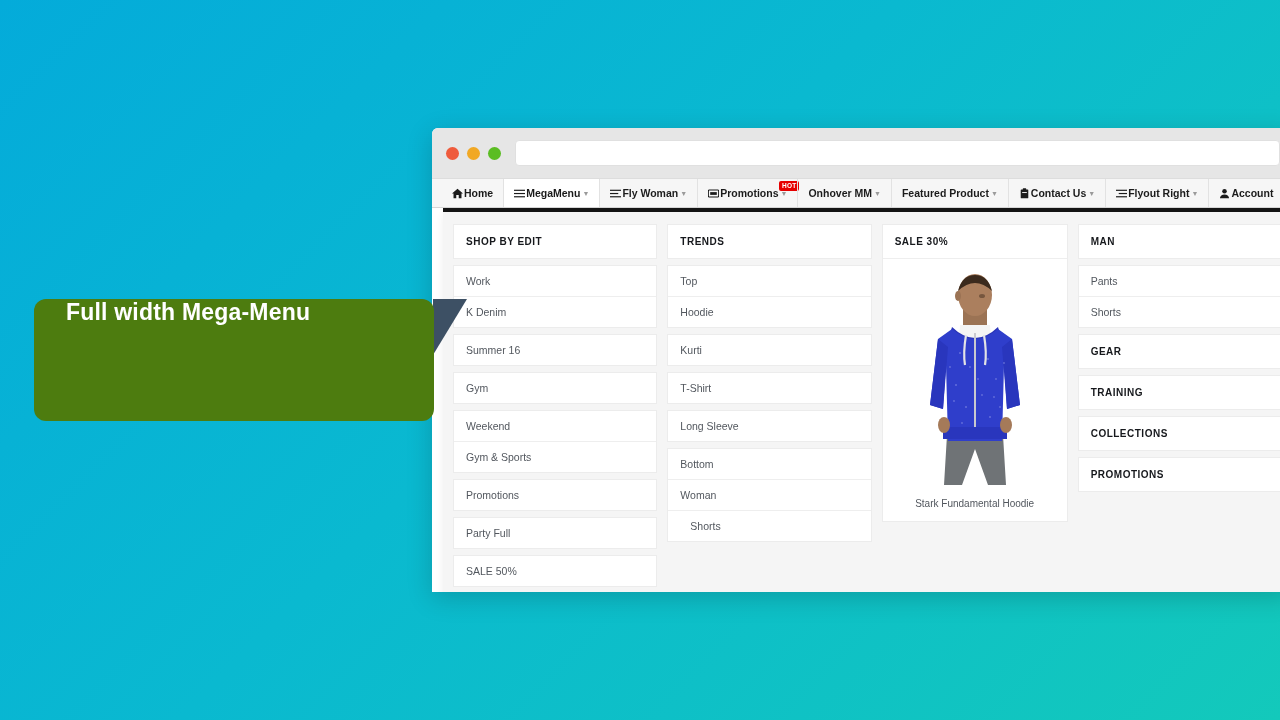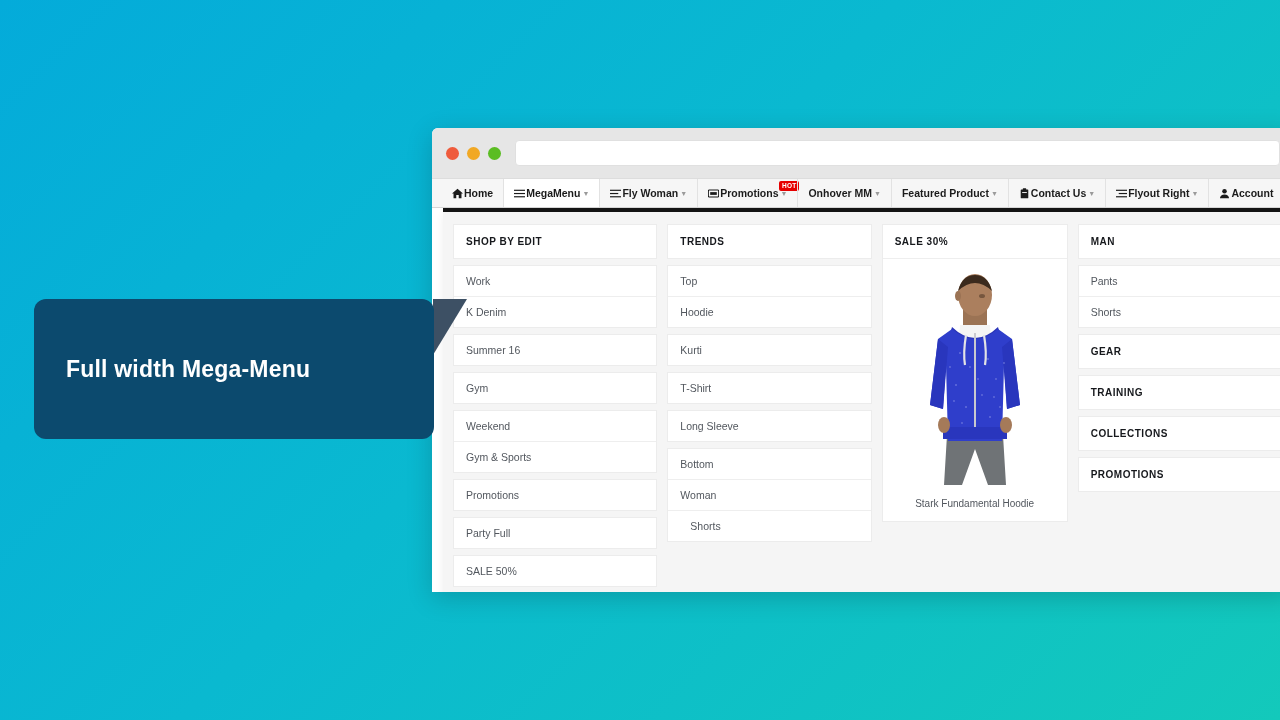--- a/index.html
+++ b/index.html
@@ -89,23 +89,23 @@
 
   .prod-hdr {
     font-size:10px; font-weight:bold; color:#16181c; letter-spacing:.5px;
     padding:11px 12px; border-bottom:1px solid #eeeeee;
   }
   .prod-body { padding:8px 10px 12px; text-align:center; }
   .prod-caption { font-size:10px; color:#52575e; margin-top:2px; }
 
   
   #callout {
-    position:absolute; left:34px; top:299px; width:400px; height:140px;
-    background:#0c4a6e; border-radius:12px;
-    display:flex; align-items:center; z-index:6;
+    position:absolute; left:34px; top:299px; width:400px; height:122px;
+    background:#4d7c0f; border-radius:12px;
+    display:flex; z-index:6;
   }
   #callout-text {
     color:#ffffff; font-size:23px; font-weight:bold; padding-left:32px;
     letter-spacing:.2px;
   }
   #callout-tail {
     position:absolute; left:433px; top:299px; width:34px; height:56px; z-index:5;
   }
 </style>
 </head>

